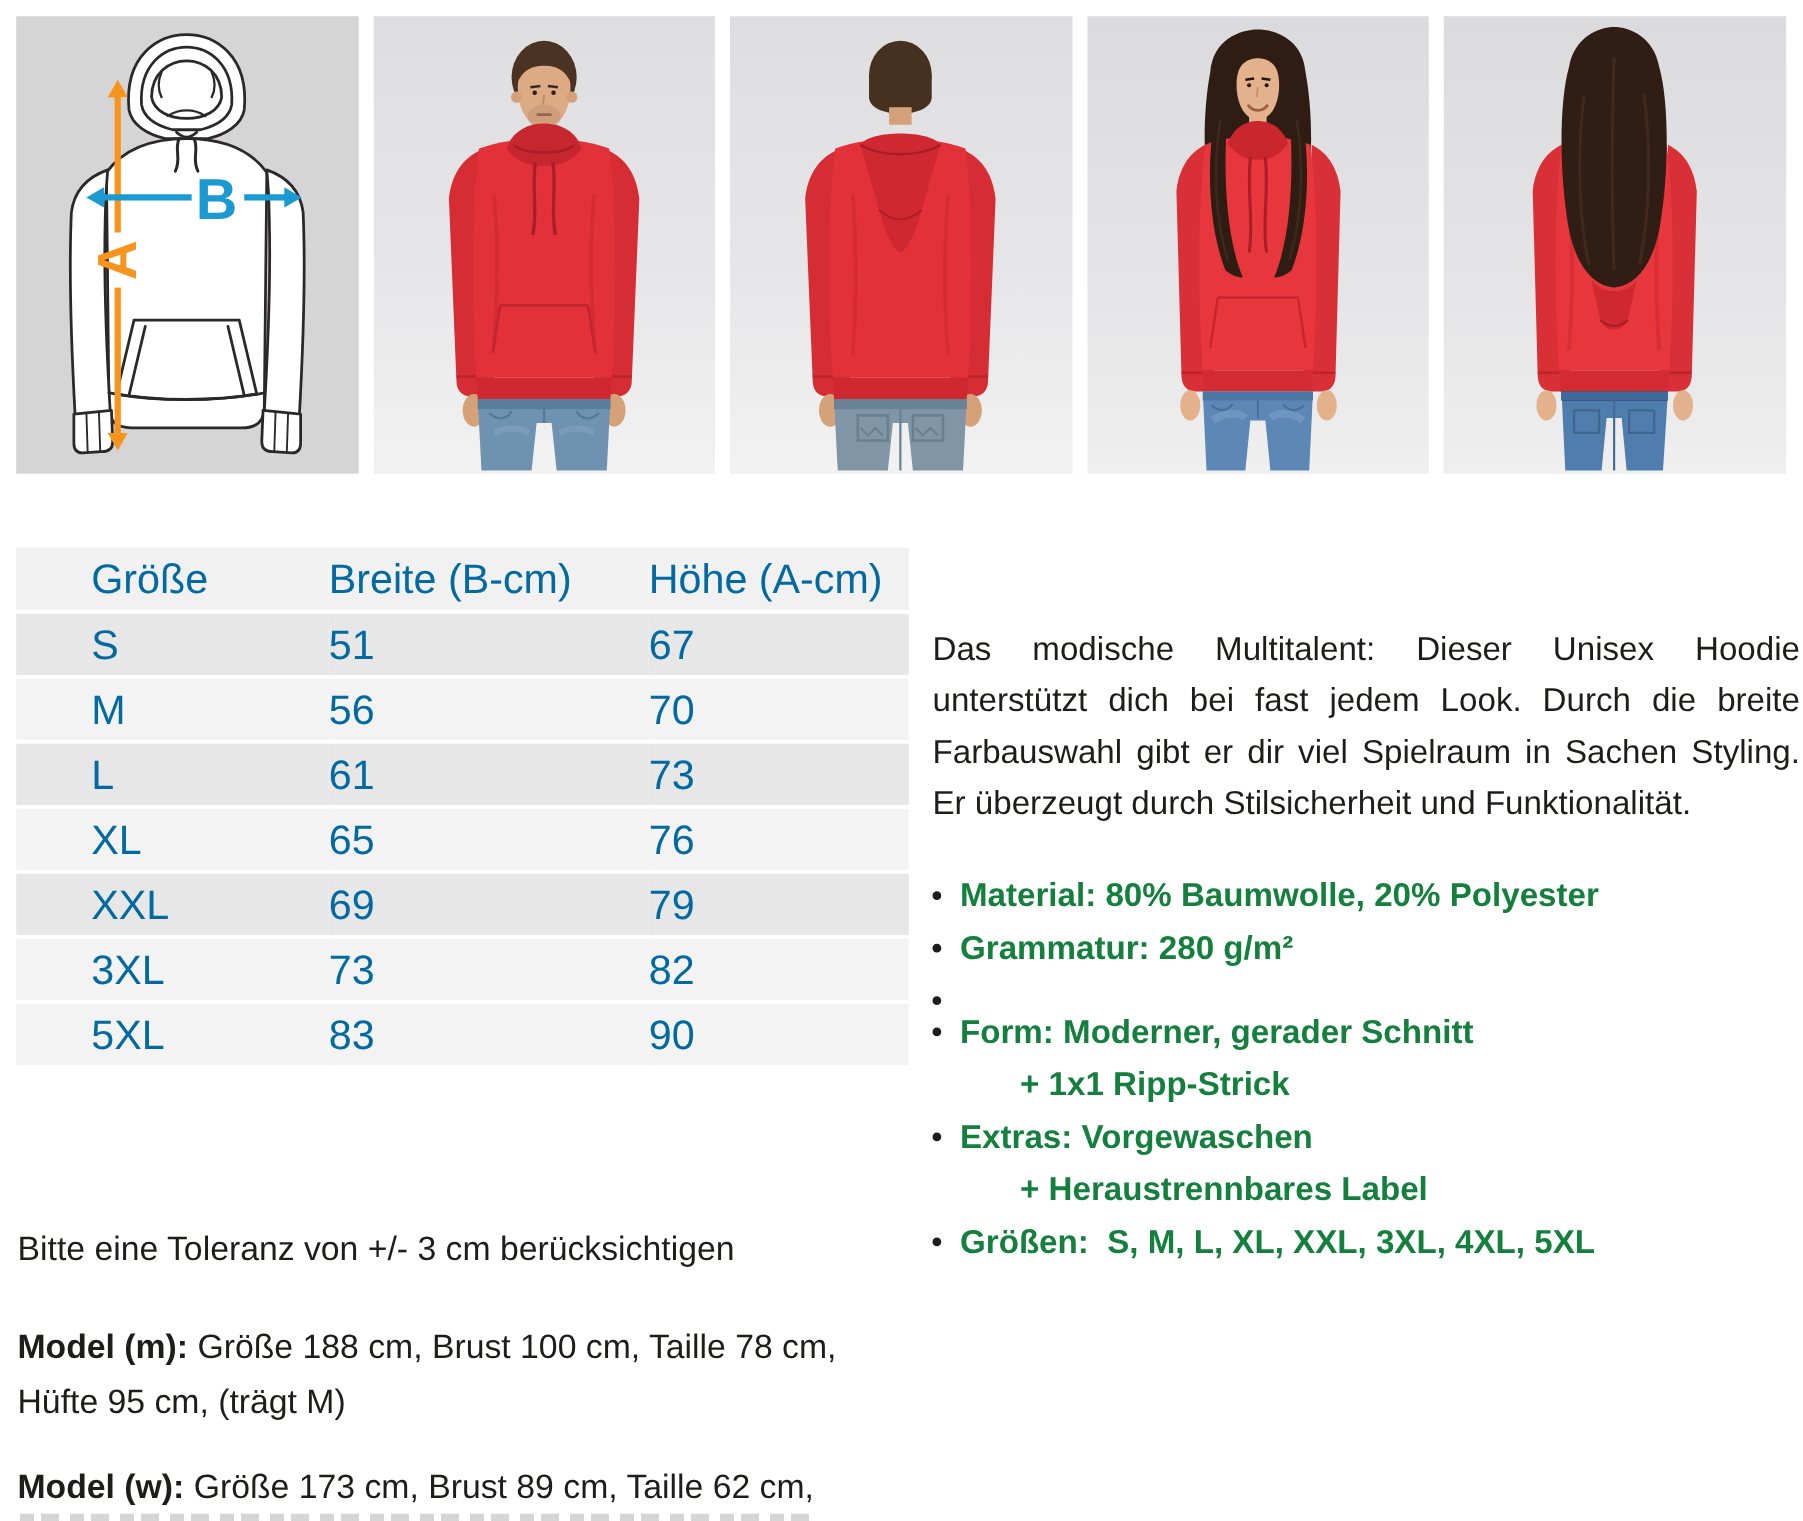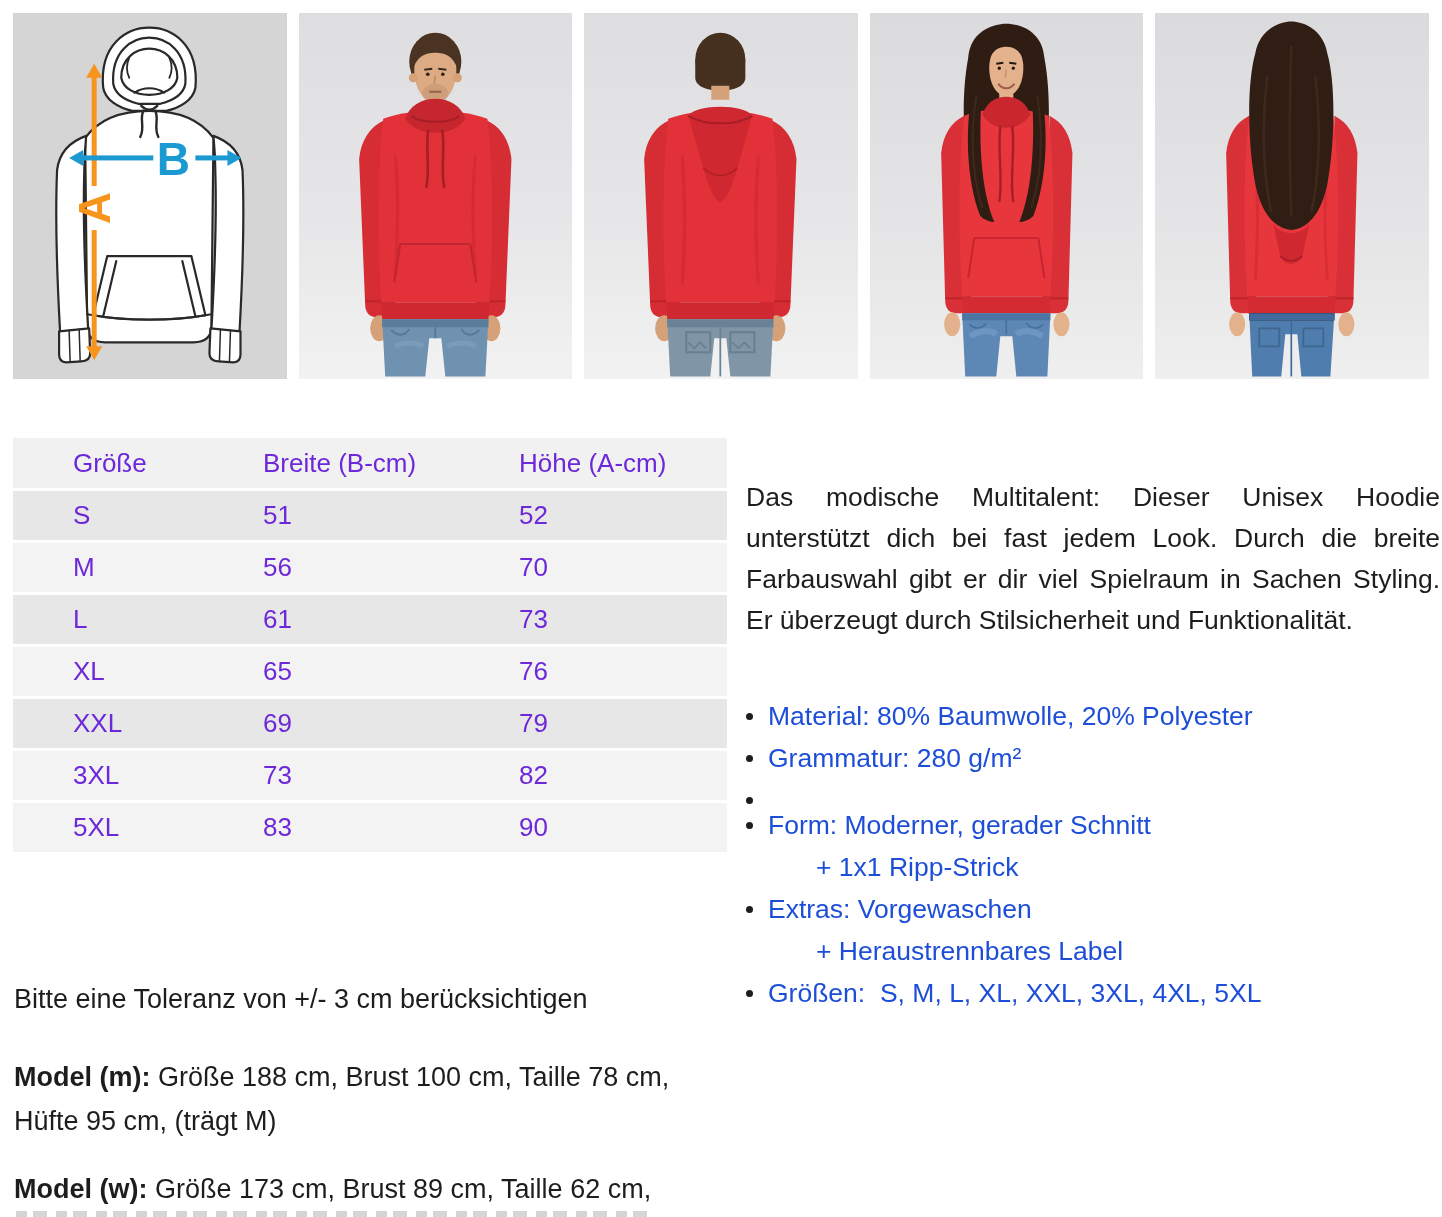--- a/index.html
+++ b/index.html
@@ -11,42 +11,42 @@
            display:grid;grid-template-columns:repeat(5,1fr);gap:12px;}
   .panel{position:relative;overflow:hidden;}
   .panel svg{display:block;width:100%;height:100%;}
   .panel.diagram{background:#d5d5d5;}
   .panel.photo{background:linear-gradient(180deg,#dedee0 0%,#e6e6e8 55%,#f2f2f2 100%);}
   .panel.photo.warm{background:linear-gradient(180deg,#dbdadc 0%,#e4e3e5 55%,#f0efef 100%);}
 
   
   .size-table-wrap{position:absolute;left:13px;top:435px;width:714px;}
   table.size-table{width:714px;border-collapse:separate;border-spacing:0 3px;table-layout:fixed;
-                   font-size:26px;color:#6d28d9;}
+                   font-size:33px;color:#0369a1;}
   table.size-table col.c1{width:250px;} table.size-table col.c2{width:256px;} table.size-table col.c3{width:208px;}
   table.size-table th,table.size-table td{font-weight:400;text-align:left;padding:0;}
   table.size-table th{height:50px;background:#f1f1f1;}
   table.size-table td{height:49px;}
   table.size-table tr.odd td{background:#e7e7e7;}
   table.size-table tr.even td{background:#f3f3f3;}
   table.size-table th:first-child,table.size-table td:first-child{padding-left:60px;}
 
   
   .note{position:absolute;left:14px;width:706px;font-size:27px;line-height:44px;color:#1d1d1b;}
   .tolerance{top:948px;margin-top:29px;}
   .model-m{top:1028px;}
   .model-w{top:1140px;}
   .note strong{font-weight:700;}
   .clipped-line{position:absolute;left:16px;top:1211px;width:640px;height:6px;opacity:.55;
     background:repeating-linear-gradient(90deg,#b3b3b3 0 11px,transparent 11px 17px,#b3b3b3 17px 31px,transparent 31px 40px);}
 
   
-  .description{position:absolute;left:746px;top:450px;width:694px;font-size:26.5px;line-height:41px;
+  .description{position:absolute;left:746px;top:472px;width:694px;font-size:26.5px;line-height:41px;
                text-align:justify;color:#1d1d1b;}
-  .features{position:absolute;left:744px;top:695px;width:698px;font-size:26.5px;color:#1d4ed8;}
+  .features{position:absolute;left:744px;top:695px;width:698px;font-size:26.5px;color:#15803d;font-weight:bold;}
   .feature{display:flex;line-height:42px;}
   .feature .dot{flex:0 0 7px;width:7px;height:7px;border-radius:50%;background:#1d1d1b;margin:18px 15px 0 2px;}
   .feature.cont{padding-left:72px;}
   .feature .txt{white-space:pre-wrap;}
 
   
   text.meas{font-family:"Liberation Sans",sans-serif;font-weight:700;}
 </style>
 </head>
 <body>
@@ -214,21 +214,21 @@
         <tr>
           <th>Größe</th>
           <th>Breite (B-cm)</th>
           <th>Höhe (A-cm)</th>
         </tr>
       </thead>
       <tbody>
         <tr class="odd">
           <td>S</td>
           <td>51</td>
-          <td>52</td>
+          <td>67</td>
         </tr>
         <tr class="even">
           <td>M</td>
           <td>56</td>
           <td>70</td>
         </tr>
         <tr class="odd">
           <td>L</td>
           <td>61</td>
           <td>73</td>

